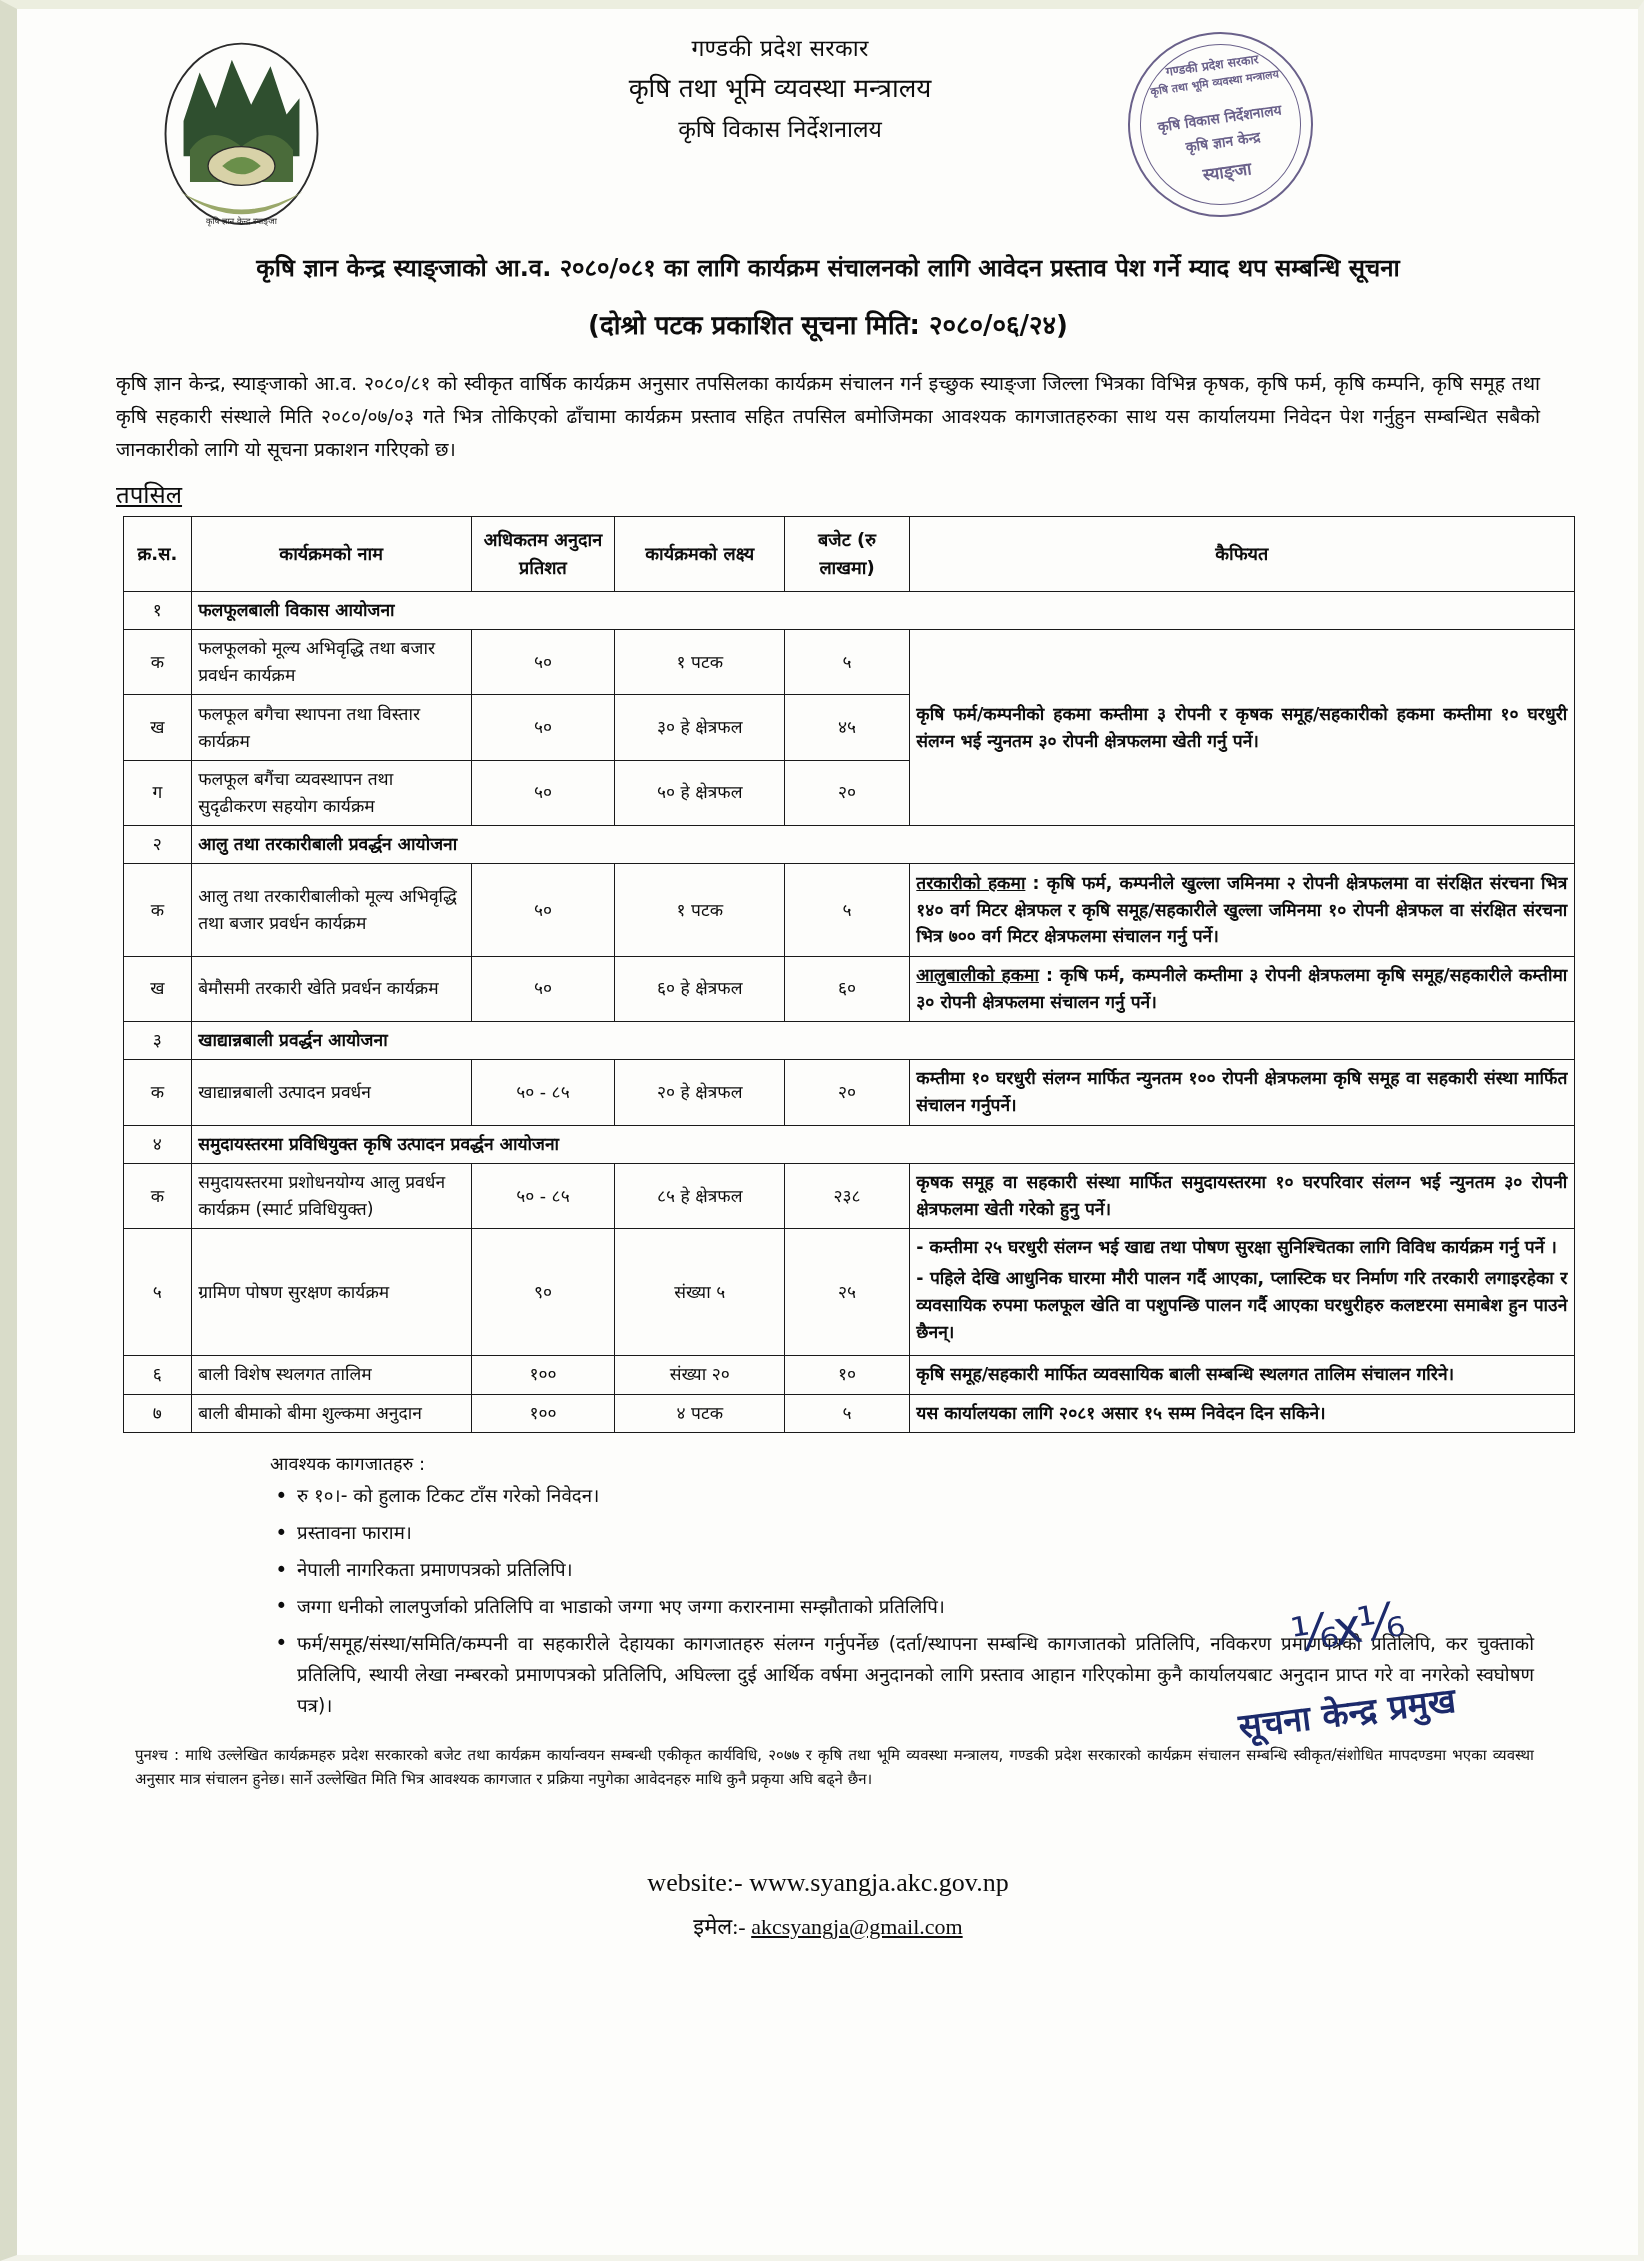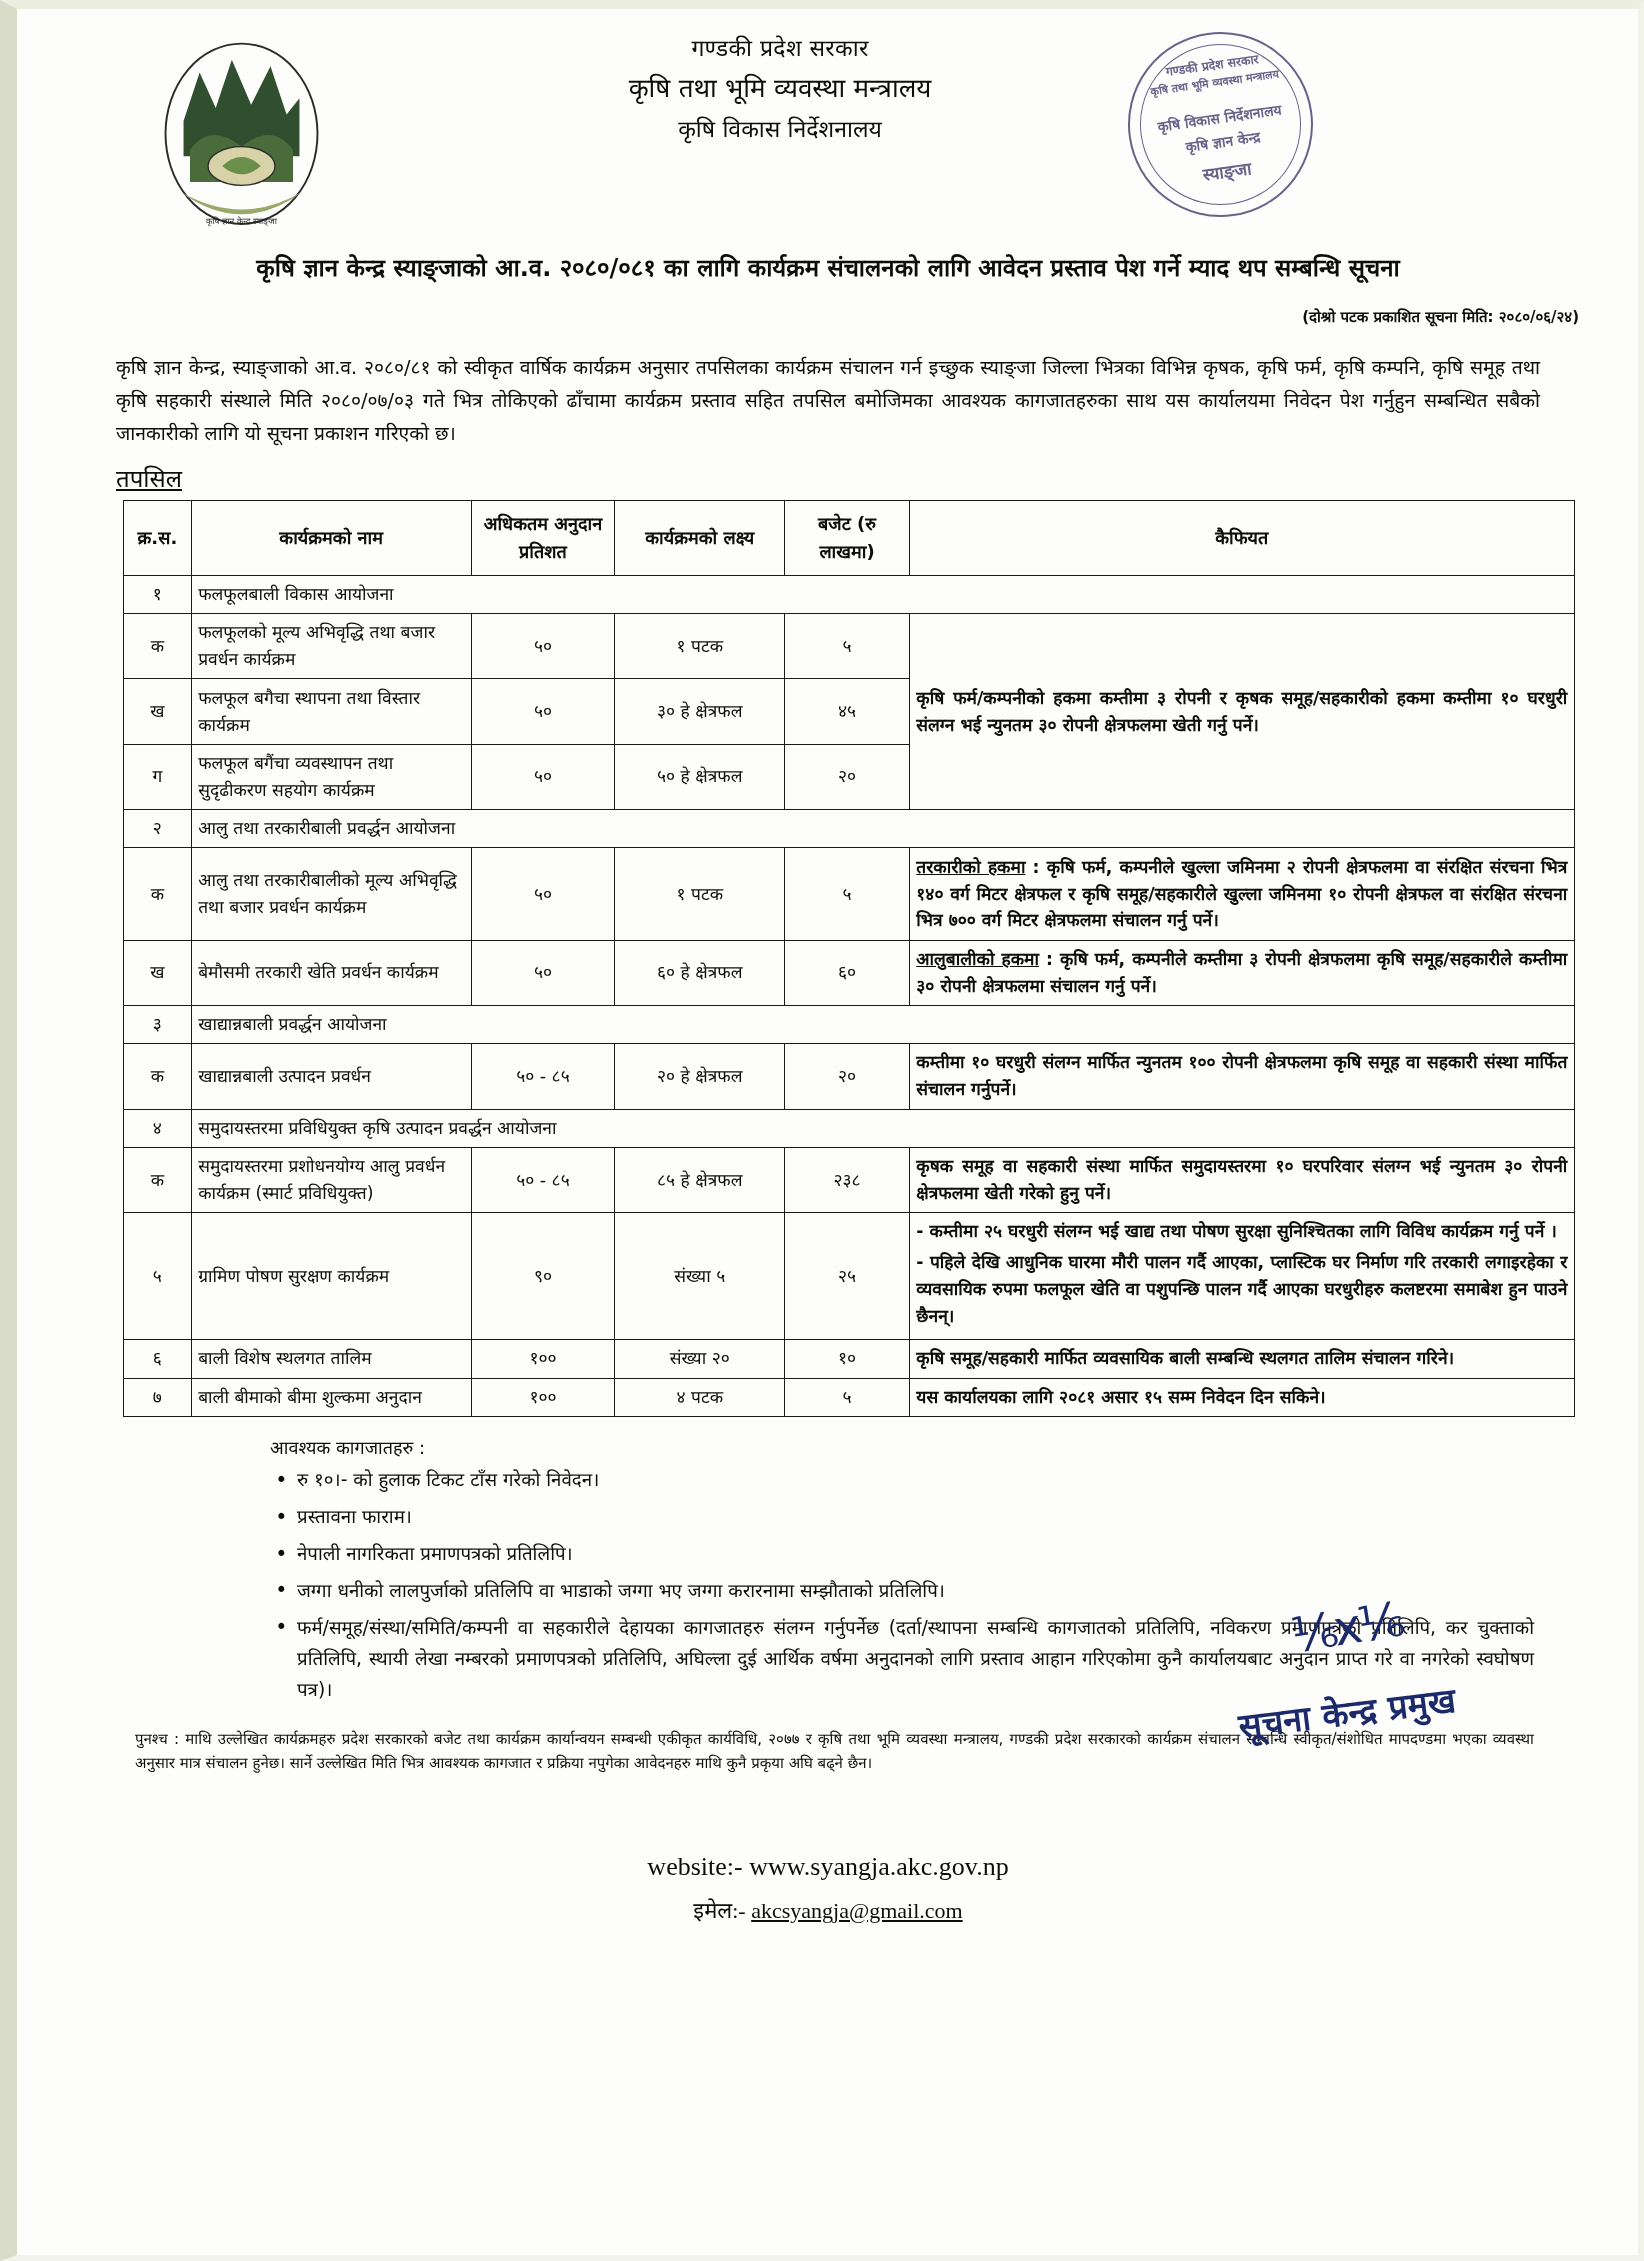--- a/index.html
+++ b/index.html
@@ -119,23 +119,22 @@
   .title-block {
     text-align: center;
     margin-top: 5.2px;
   }
   .title-main {
     font-size: 24px;
     font-weight: bold;
     margin-bottom: 23px;
   }
   .title-sub {
-    font-size: 15px;
-    font-weight: bold;
-    text-align: right;
+    font-size: 26px;
+    font-weight: bold;
   }
 
   
   .body-para {
     margin: 24.5px 39px 0 39px;
     font-size: 19.3px;
     line-height: 1.72;
     text-align: justify;
   }
   .tapasil {
@@ -165,21 +164,21 @@
     padding: 9px 3.9px;
   }
   .c-sn { width: 59px; text-align: center; }
   .c-name { width: 271px; }
   .c-pct { width: 135px; text-align: center; }
   .c-target { width: 161px; text-align: center; }
   .c-budget { width: 116px; text-align: center; }
   .c-remark { width: 656px; }
   td.ctr { text-align: center; }
   td.section {
-    font-weight: normal;
+    font-weight: bold;
     font-size: 18.7px;
     padding: 7.7px 6.4px;
   }
   td.remark {
     text-align: justify;
     font-size: 17px;
     line-height: 1.6;
     vertical-align: top;
     padding-top: 9px;
     font-weight: bold;

